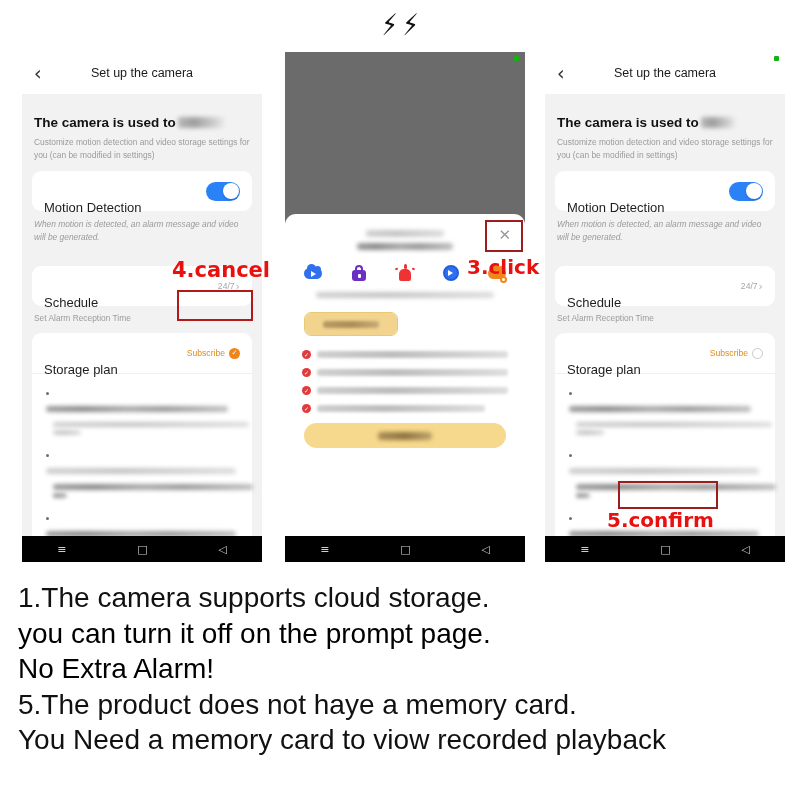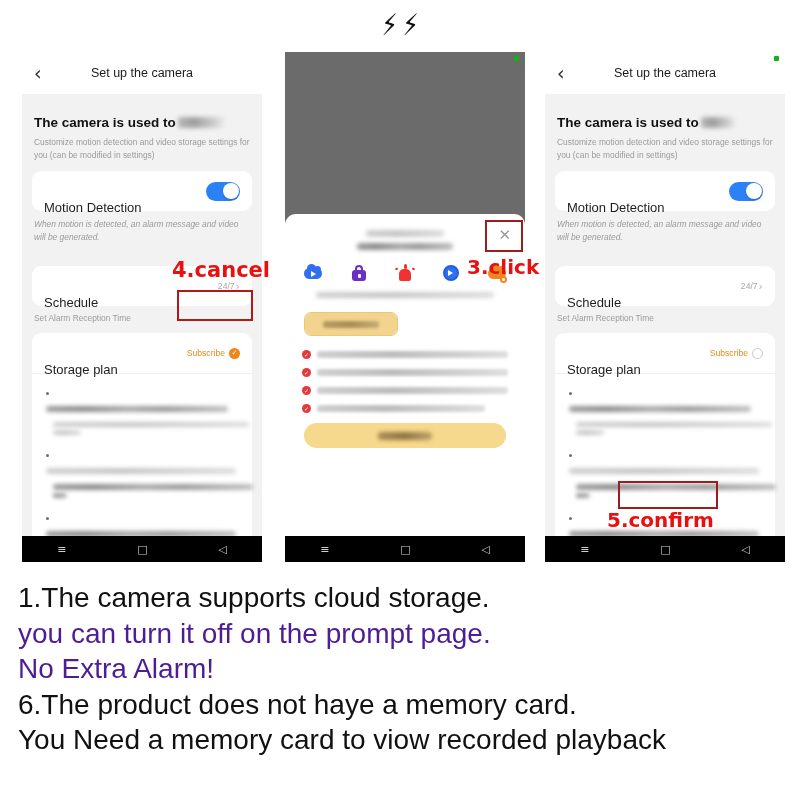--- a/index.html
+++ b/index.html
@@ -217,21 +217,21 @@
   }
   .redbox{position:absolute;border:2.4px solid #b01a18;z-index:39;}
   .redbox-dark{position:absolute;border:2.4px solid #9c1d1d;z-index:39;}
 
   
   .notes{
     position:absolute;left:18px;top:580px;width:770px;
     font-family:"Liberation Sans", sans-serif;
   }
   .note-line{font-size:28px;line-height:35.6px;color:#111;white-space:nowrap;}
-  .note-line.red{color:#4c1d95;}
+  .note-line.red{color:#000000;}
 </style>
 </head>
 <body>
 
 <div class="warning-bar">
   <span class="bolt">⚡</span>
   <span class="bolt">⚡</span>
 </div>
 
 <div class="phones">
@@ -474,15 +474,15 @@
 <div class="redbox-dark" style="left:485px;top:220px;width:34px;height:28px;"></div>
 <div class="anno" style="left:467px;top:255px;font-size:20px;">3.click</div>
 
 <div class="redbox-dark" style="left:618px;top:481px;width:96px;height:24px;"></div>
 <div class="anno" style="left:607px;top:508px;font-size:20px;">5.confirm</div>
 
 <div class="notes">
   <div class="note-line">1.The camera supports cloud storage.</div>
   <div class="note-line red">you can turn it off on the prompt page.</div>
   <div class="note-line red">No Extra Alarm!</div>
-  <div class="note-line">6.The product does not haye a memory card.</div>
+  <div class="note-line">5.The product does not haye a memory card.</div>
   <div class="note-line">You Need a memory card to viow recorded playback</div>
 </div>
 
 </body></html>

